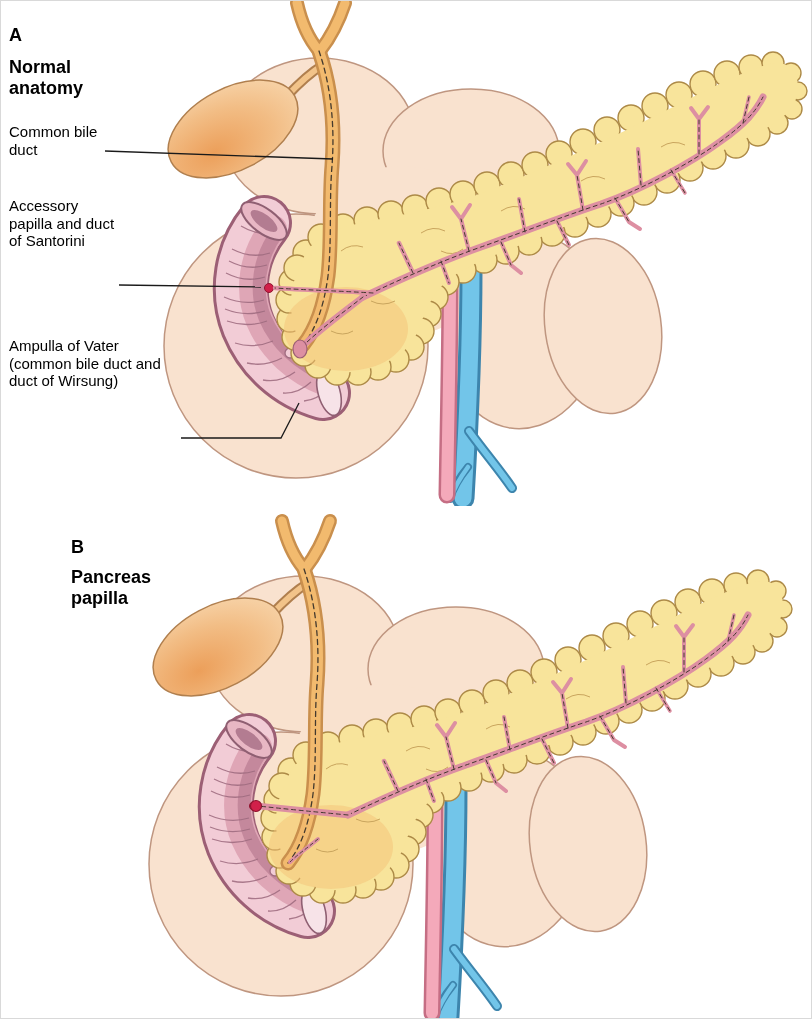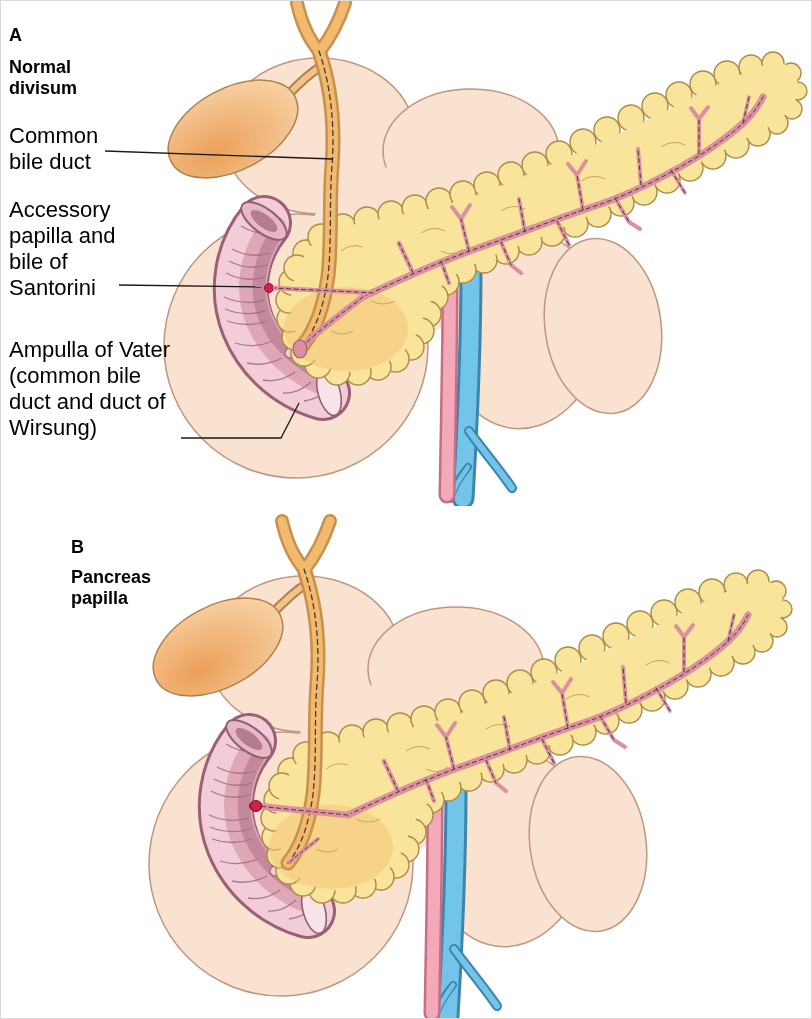--- a/index.html
+++ b/index.html
@@ -2,21 +2,21 @@
 <html><head>
 <meta charset="utf-8">
 <style>
   html,body{margin:0;padding:0;background:#ffffff;}
   .figure{position:relative;width:812px;height:1019px;background:#ffffff;
           border:1px solid #d9d9d9;box-sizing:border-box;overflow:hidden;
           font-family:"Liberation Sans", sans-serif;}
   .panel-svg{position:absolute;left:0;display:block;}
   #svgA{top:0;}
   #svgB{top:510px;}
-  .lbl{position:absolute;color:#000;font-size:22px;line-height:1.18;
+  .lbl{position:absolute;color:#000;font-size:15px;line-height:1.18;
        letter-spacing:0;}
   .lbl.bold{font-weight:bold;font-size:18px;}
 </style>
 </head>
 <body>
 
 <div class="figure">
 
   <svg id="svgA" class="panel-svg" width="812" height="505" viewBox="0 0 812 505">
     <defs>
@@ -231,21 +231,21 @@
         <path d="M362 296 C330 293 300 290 272 287" stroke="#dd8fa2" stroke-width="6.5"></path>
         <path d="M362 296 C330 293 300 290 272 287" stroke="#443a2e" stroke-width="1" stroke-dasharray="4 3.5"></path>
         <path d="M332 320 C320 330 311 336 304 343" stroke="#dd8fa2" stroke-width="4"></path>
         <path d="M332 320 C320 330 311 336 304 343" stroke="#443a2e" stroke-width="0.9" stroke-dasharray="3.5 3"></path>
         <circle cx="270" cy="287" r="5.5" fill="#d2204a" stroke="#8f1530" stroke-width="1.2"></circle>
       </g>
     </g>
   </svg>
 
   <div class="lbl bold" style="left:8px;top:24px">A</div>
-  <div class="lbl bold" style="left:8px;top:56px;width:92px">Normal divisum</div>
+  <div class="lbl bold" style="left:8px;top:56px;width:92px">Normal anatomy</div>
   <div class="lbl" style="left:8px;top:122px;width:96px">Common bile duct</div>
-  <div class="lbl" style="left:8px;top:196px;width:110px">Accessory papilla and bile of Santorini</div>
+  <div class="lbl" style="left:8px;top:196px;width:110px">Accessory papilla and duct of Santorini</div>
   <div class="lbl" style="left:8px;top:336px;width:172px">Ampulla of Vater (common bile duct and duct of Wirsung)</div>
 
   <div class="lbl bold" style="left:70px;top:536px">B</div>
   <div class="lbl bold" style="left:70px;top:566px;width:120px">Pancreas papilla</div>
 
 </div>
 
 </body></html>

